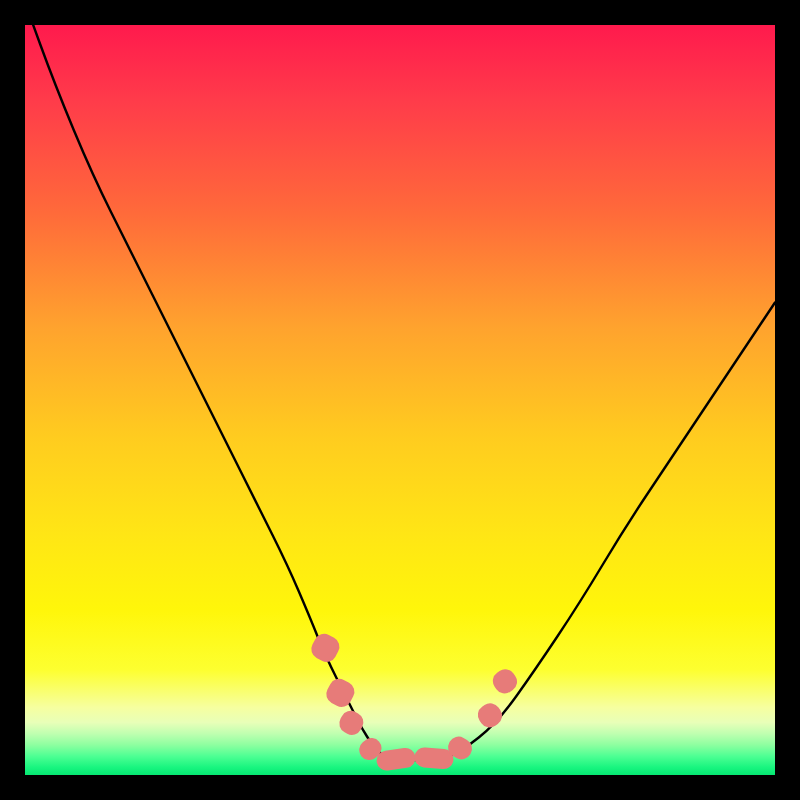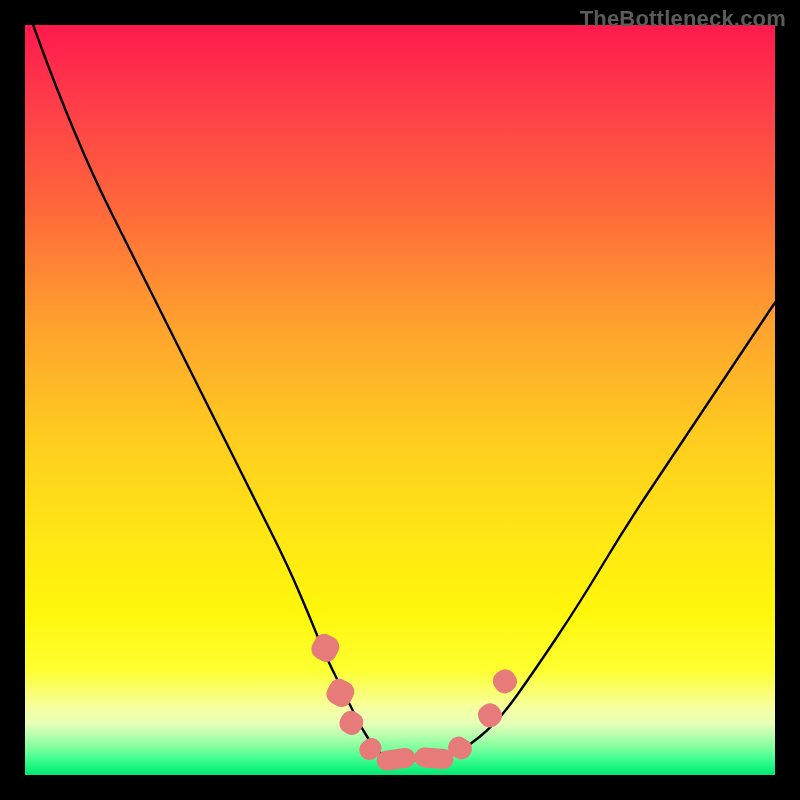--- a/index.html
+++ b/index.html
@@ -73,21 +73,20 @@
     position: absolute;
     background: #e77b79; 
     border-radius: 10px;
     transform: translate(-50%, -50%);
   }
 </style>
 </head>
 <body>
 
 <div class="stage">
-  <div class="watermark">TheBottleneck.com</div>
 
   <div class="plot-area">
     <div class="gradient"></div>
 
     <svg class="curve" viewBox="0 0 750 750" preserveAspectRatio="none">
       <path id="curve-path" fill="none" stroke="#000" stroke-width="2.4" stroke-linecap="round" stroke-linejoin="round" d="M 0 -22.5 Q 0 -22.5 15 18.75 Q 30 60 48.75 105 Q 67.5 150 86.25 187.5 Q 105.00000000000001 225 127.5 270 Q 150 315.00000000000006 172.5 360 Q 195 405 213.75 442.5 Q 232.5 480 247.5 510 Q 262.5 540 273.75 566.25 Q 285 592.5 292.5 611.25 Q 300 630 311.25 652.5 Q 322.5 675 330 690 Q 337.5 705 345 716.25 Q 352.5 727.5 360 731.25 Q 367.5 735 378.75 735 Q 390 735 401.25 735 Q 412.50000000000006 735 423.75 731.25 Q 434.99999999999994 727.5 453.75 712.5 Q 472.5 697.5 491.25 671.25 Q 510.00000000000006 645 532.5 611.25 Q 555 577.5 577.5 540 Q 600 502.5 622.5 468.75 Q 645 435 667.5 401.25 Q 690 367.5 720 322.5 T 750 277.5"></path>
     </svg>
 
     <div class="markers" id="markers">
         <div class="marker" style="width: 25.5px; height: 25.5px; left: 300px; top: 622.5px; transform: translate(-50%, -50%) rotate(-62deg);"></div>

